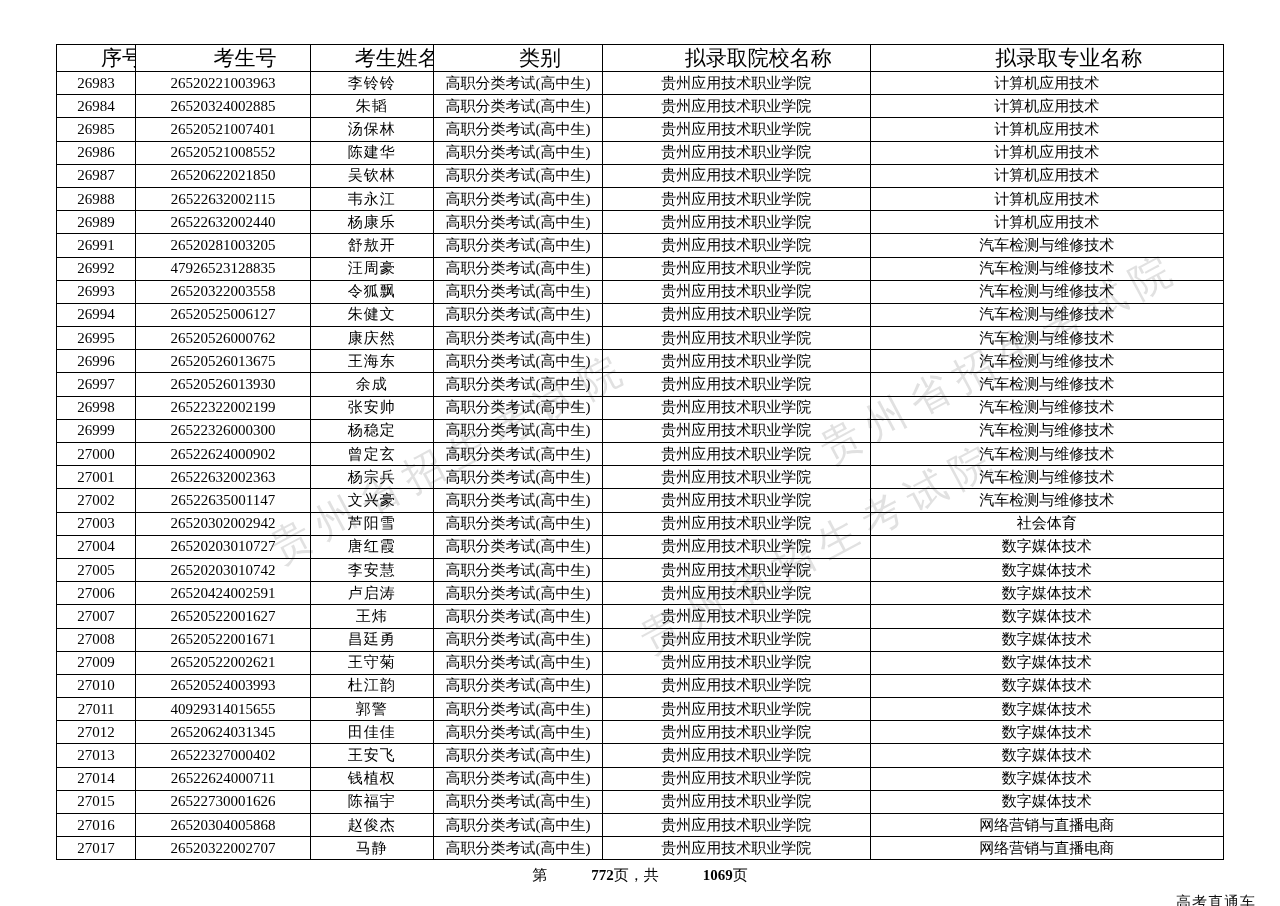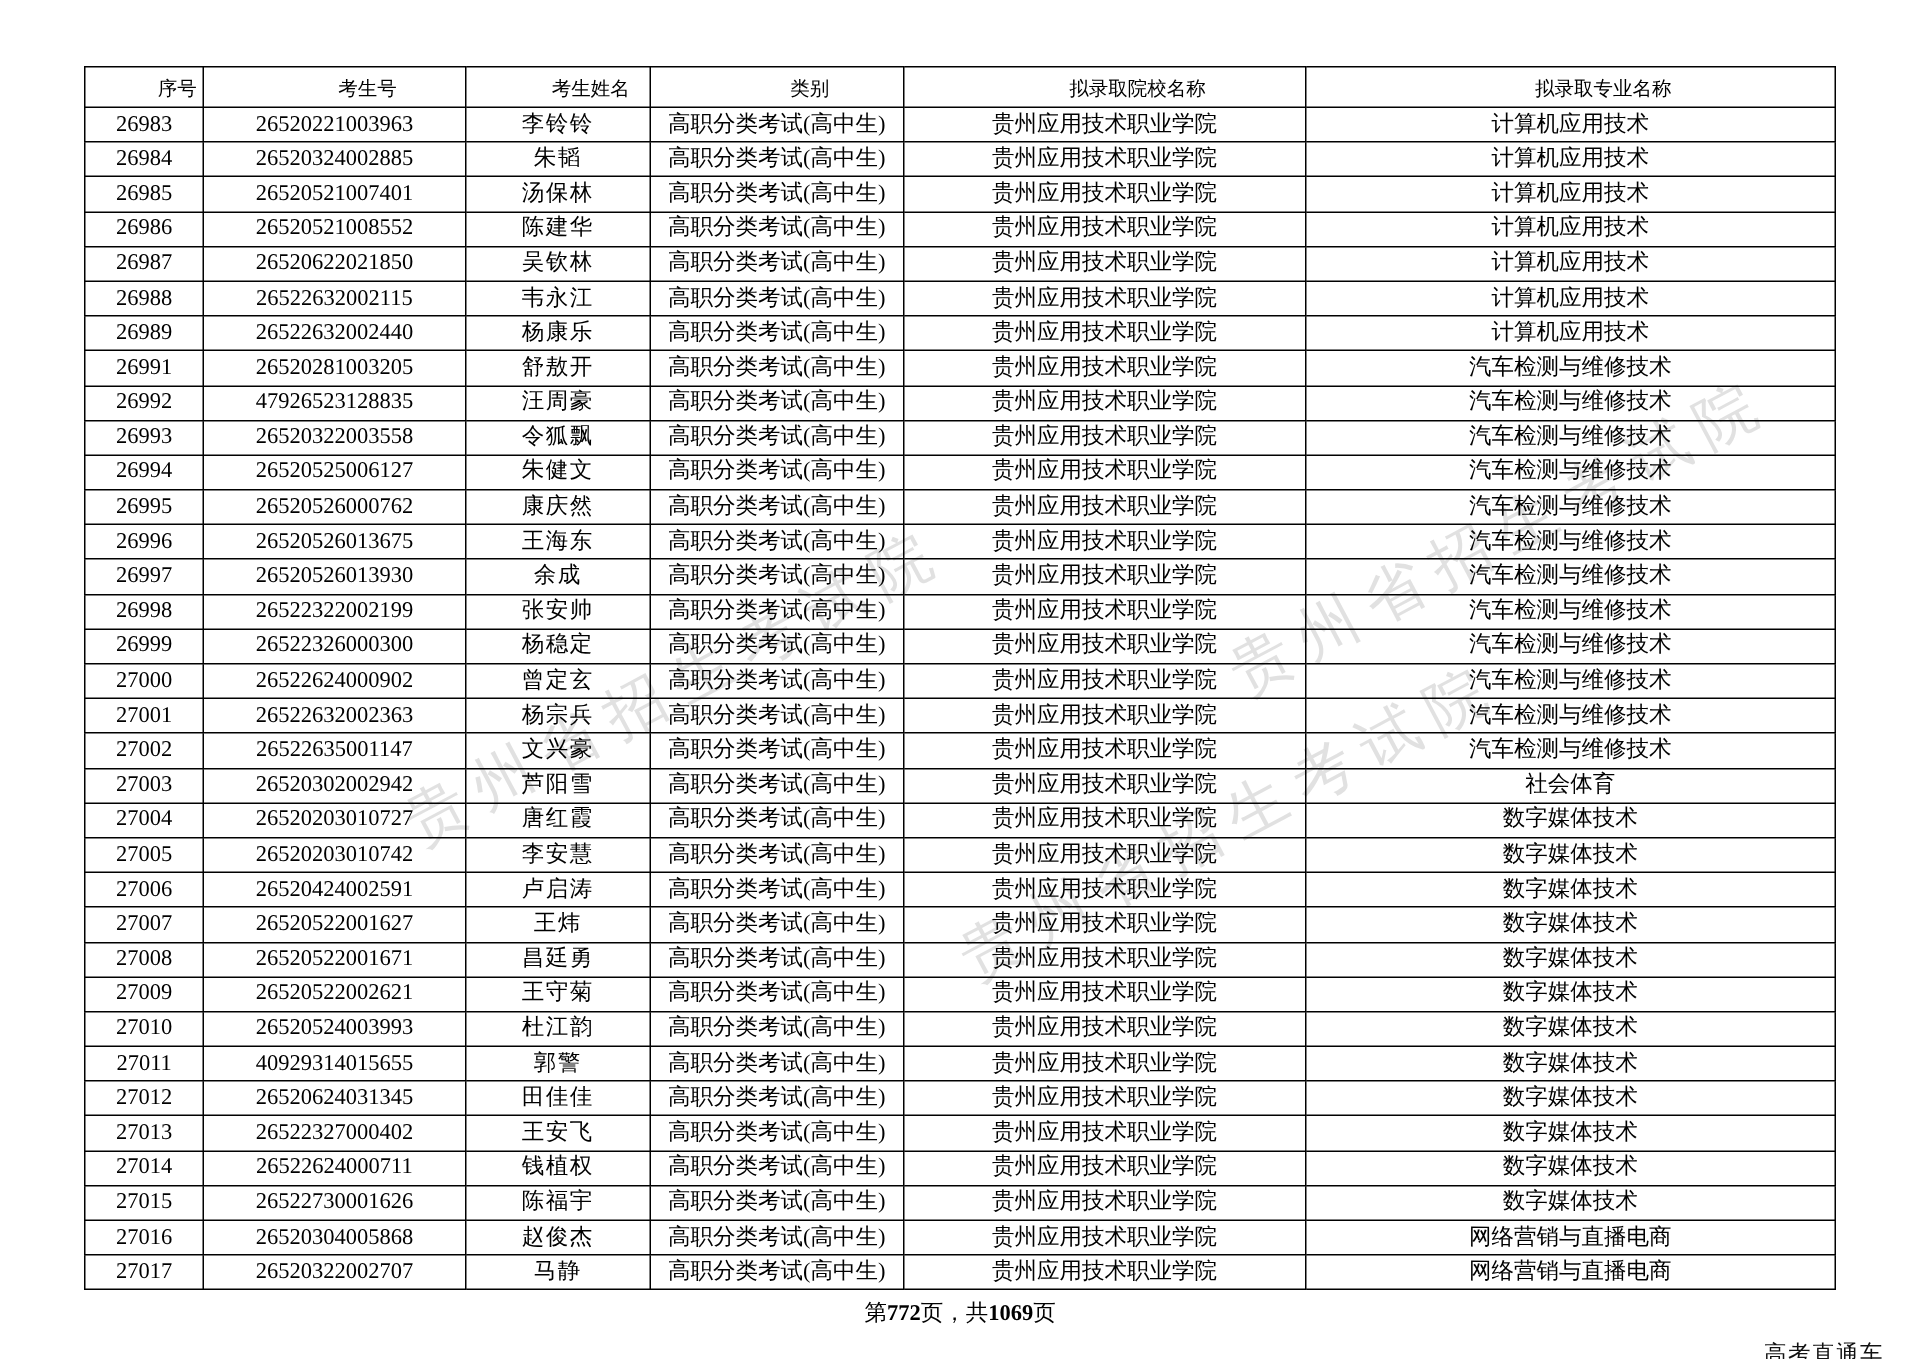--- a/index.html
+++ b/index.html
@@ -36,21 +36,21 @@
     border: 1px solid #000000;
     text-align: center;
     vertical-align: middle;
     padding: 0;
     line-height: 1.0;
     white-space: nowrap;
     overflow: hidden;
   }
   table.roster th {
     height: 26px;
-    font-size: 13px;
+    font-size: 21px;
     font-weight: normal;
     padding-left: 44px;
   }
   table.roster td {
     height: 22.2px;
     font-size: 15px;
   }
   col.c0 { width: 74px; }
   col.c1 { width: 163px; }
   col.c2 { width: 115px; }
@@ -67,21 +67,21 @@
 
   .footer {
     position: absolute;
     left: 0;
     top: 866px;
     width: 1280px;
     text-align: center;
     font-size: 15px;
     font-family: "Liberation Serif", "DejaVu Serif", serif;
   }
-  .footer .pg { font-weight: bold; }
+  .footer .pg { font-weight: bold; margin-left: 44px; }
 
   .brand {
     position: absolute;
     right: 24px;
     top: 893px;
     font-size: 15px;
     color: #111111;
     font-family: "Liberation Sans", sans-serif;
     letter-spacing: 1px;
   }

